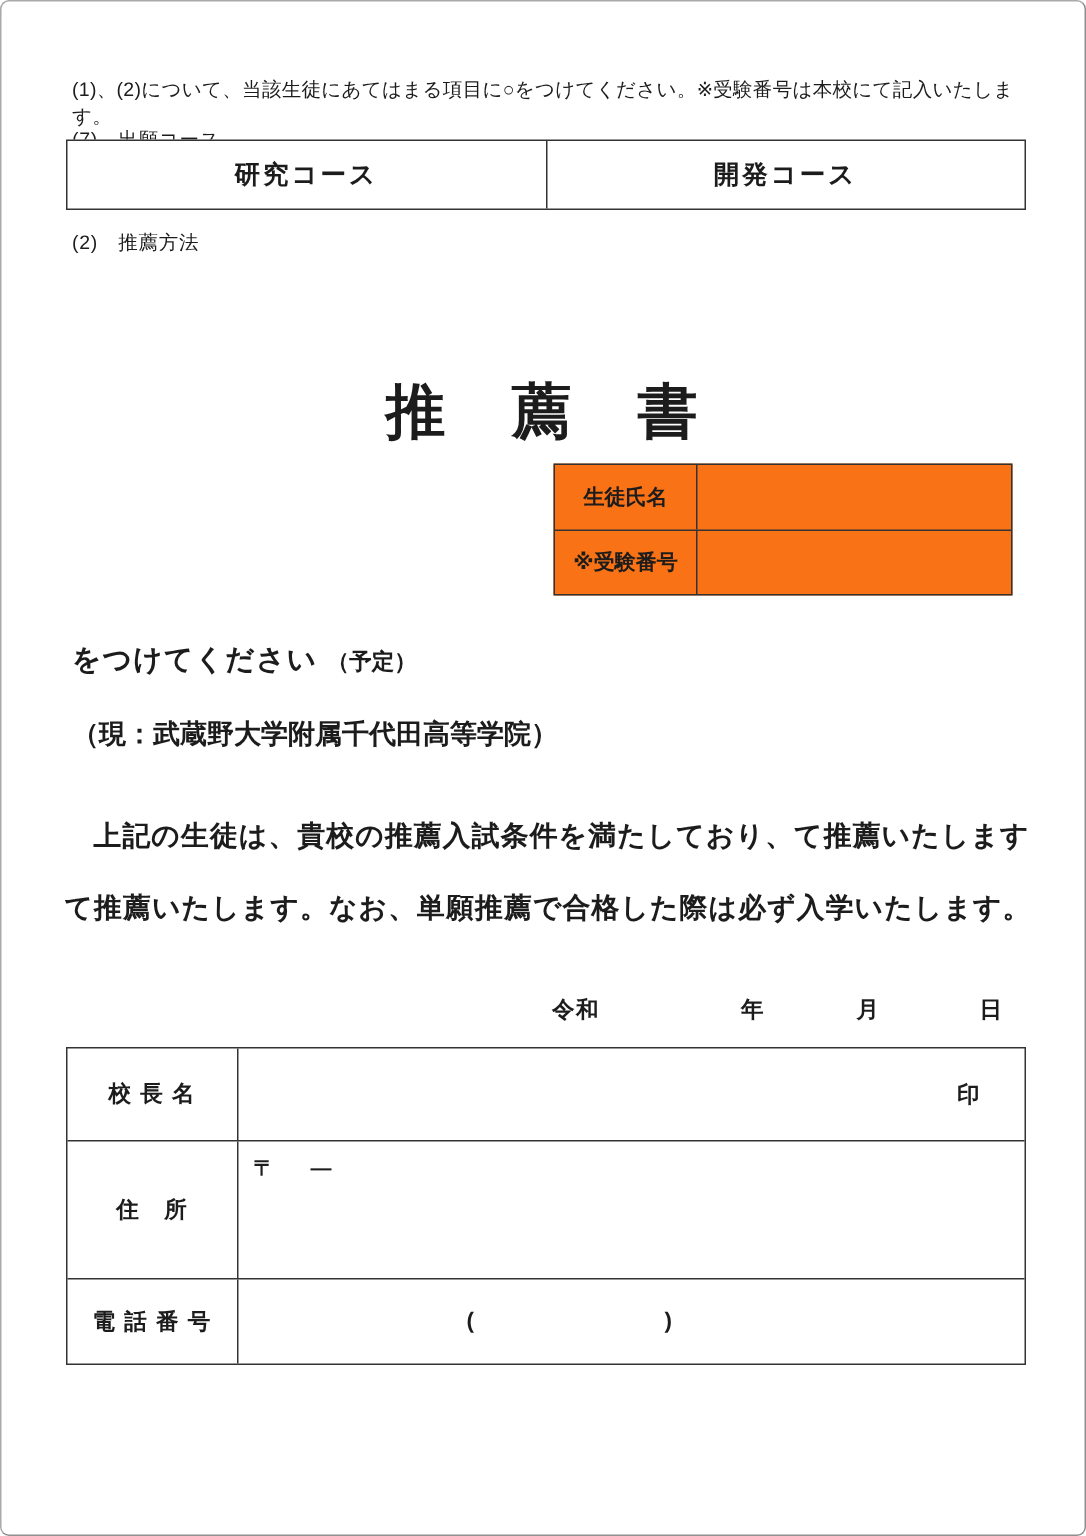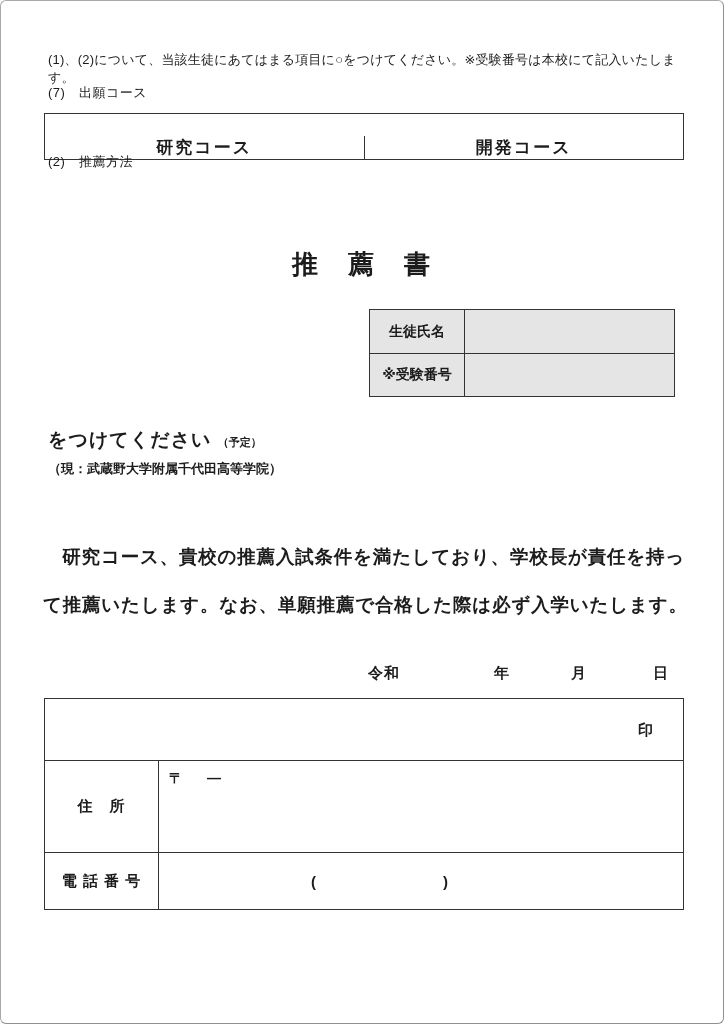--- a/index.html
+++ b/index.html
@@ -40,43 +40,43 @@
     flex: 1;
     display: flex; align-items: center; justify-content: center;
     font-weight: bold; font-size: 17px; letter-spacing: 2px;
   }
   .opt-cell + .opt-cell { border-left: 1.5px solid #333; }
 
   
   .doc-title {
     left: 0; top: 246px; width: 100%;
     text-align: center;
-    font-size: 26px; font-weight: bold; letter-spacing: 2px;
+    font-size: 40px; font-weight: bold; letter-spacing: 2px;
   }
 
   
   .name-table {
     left: 368px; top: 308px; width: 306px;
-    border: 1.5px solid #333; background: #e5e5e5;
+    border: 1.5px solid #333; background: #f97316;
   }
   .nt-row { display: flex; height: 43px; }
   .nt-row + .nt-row { border-top: 1.5px solid #333; }
   .nt-label {
     width: 95px;
     border-right: 1.5px solid #333;
     display: flex; align-items: center; justify-content: center;
     font-weight: bold; font-size: 14px;
   }
   .nt-value { flex: 1; }
 
   
   .addressee { left: 47px; top: 426px; }
   .addr-school { font-size: 19px; font-weight: bold; letter-spacing: 1px; }
-  .addr-school .note { font-size: 11px; letter-spacing: 0; }
-  .addr-current { font-size: 13px; font-weight: bold; margin-top: 7px; }
+  .addr-school .note { font-size: 15px; letter-spacing: 0; }
+  .addr-current { font-size: 18px; font-weight: bold; margin-top: 24px; }
   .addr-principal { font-size: 19px; font-weight: bold; margin-top: 9px; letter-spacing: 1px; }
 
   
   .body-par {
     left: 42px; top: 532px; width: 650px;
     font-size: 18.5px; font-weight: bold; letter-spacing: 0.8px;
   }
   .body-line { line-height: 48px; white-space: nowrap; }
 
   
@@ -113,21 +113,21 @@
   .paren-close { left: 284px; }
 </style>
 </head>
 <body>
 
 <div class="page">
 
   <div class="abs instruction">(1)、(2)について、当該生徒にあてはまる項目に○をつけてください。※受験番号は本校にて記入いたします。</div>
 
   <div class="abs sec-label" style="left:47px; top:83px;">(7)　出願コース</div>
-  <div class="abs opt-table" style="top:112px; height:47px;align-items:flex-end;">
+  <div class="abs opt-table" style="top:92px; height:47px;">
     <div class="opt-cell">研究コース</div>
     <div class="opt-cell">開発コース</div>
   </div>
 
   <div class="abs sec-label" style="left:47px; top:152px;">(2)　推薦方法</div>
 
   <div class="abs doc-title">推　薦　書</div>
 
   <div class="abs name-table">
     <div class="nt-row">
@@ -142,31 +142,32 @@
 
   <div class="abs addressee">
     <div class="addr-school">
       <span>をつけてください</span>
       <span class="note">（予定）</span>
     </div>
     <div class="addr-current">（現：武蔵野大学附属千代田高等学院）</div>
   </div>
 
   <div class="abs body-par">
-    <div class="body-line">　研究コース、貴校の推薦入試条件を満たしており、学校長が責任を持っ</div>
+    <div class="body-line">　上記の生徒は、貴校の推薦入試条件を満たしており、て推薦いたします</div>
     <div class="body-line">て推薦いたします。なお、単願推薦で合格した際は必ず入学いたします。</div>
   </div>
 
   <div class="abs date-item" style="left:367px;">令和</div>
   <div class="abs date-item" style="left:493px;">年</div>
   <div class="abs date-item" style="left:570px;">月</div>
   <div class="abs date-item" style="left:652px;">日</div>
 
   <div class="abs bt">
     <div class="bt-row row-principal">
+      <div class="bt-label">校 長 名</div>
       <div class="bt-value">
         <span class="v-center seal">印</span>
       </div>
     </div>
     <div class="bt-row row-address">
       <div class="bt-label">住　所</div>
       <div class="bt-value">
         <span class="postal postal-mark">〒</span>
         <span class="postal postal-dash">―</span>
       </div>

